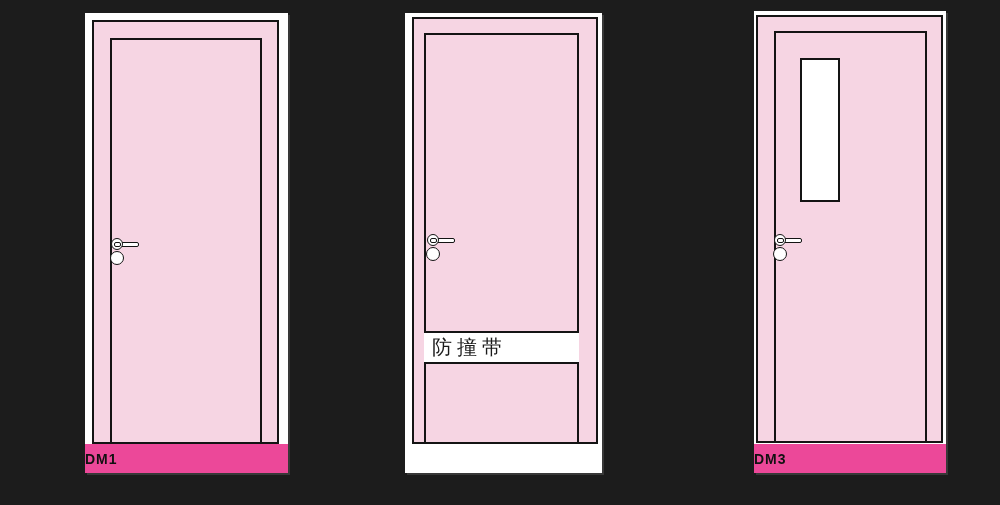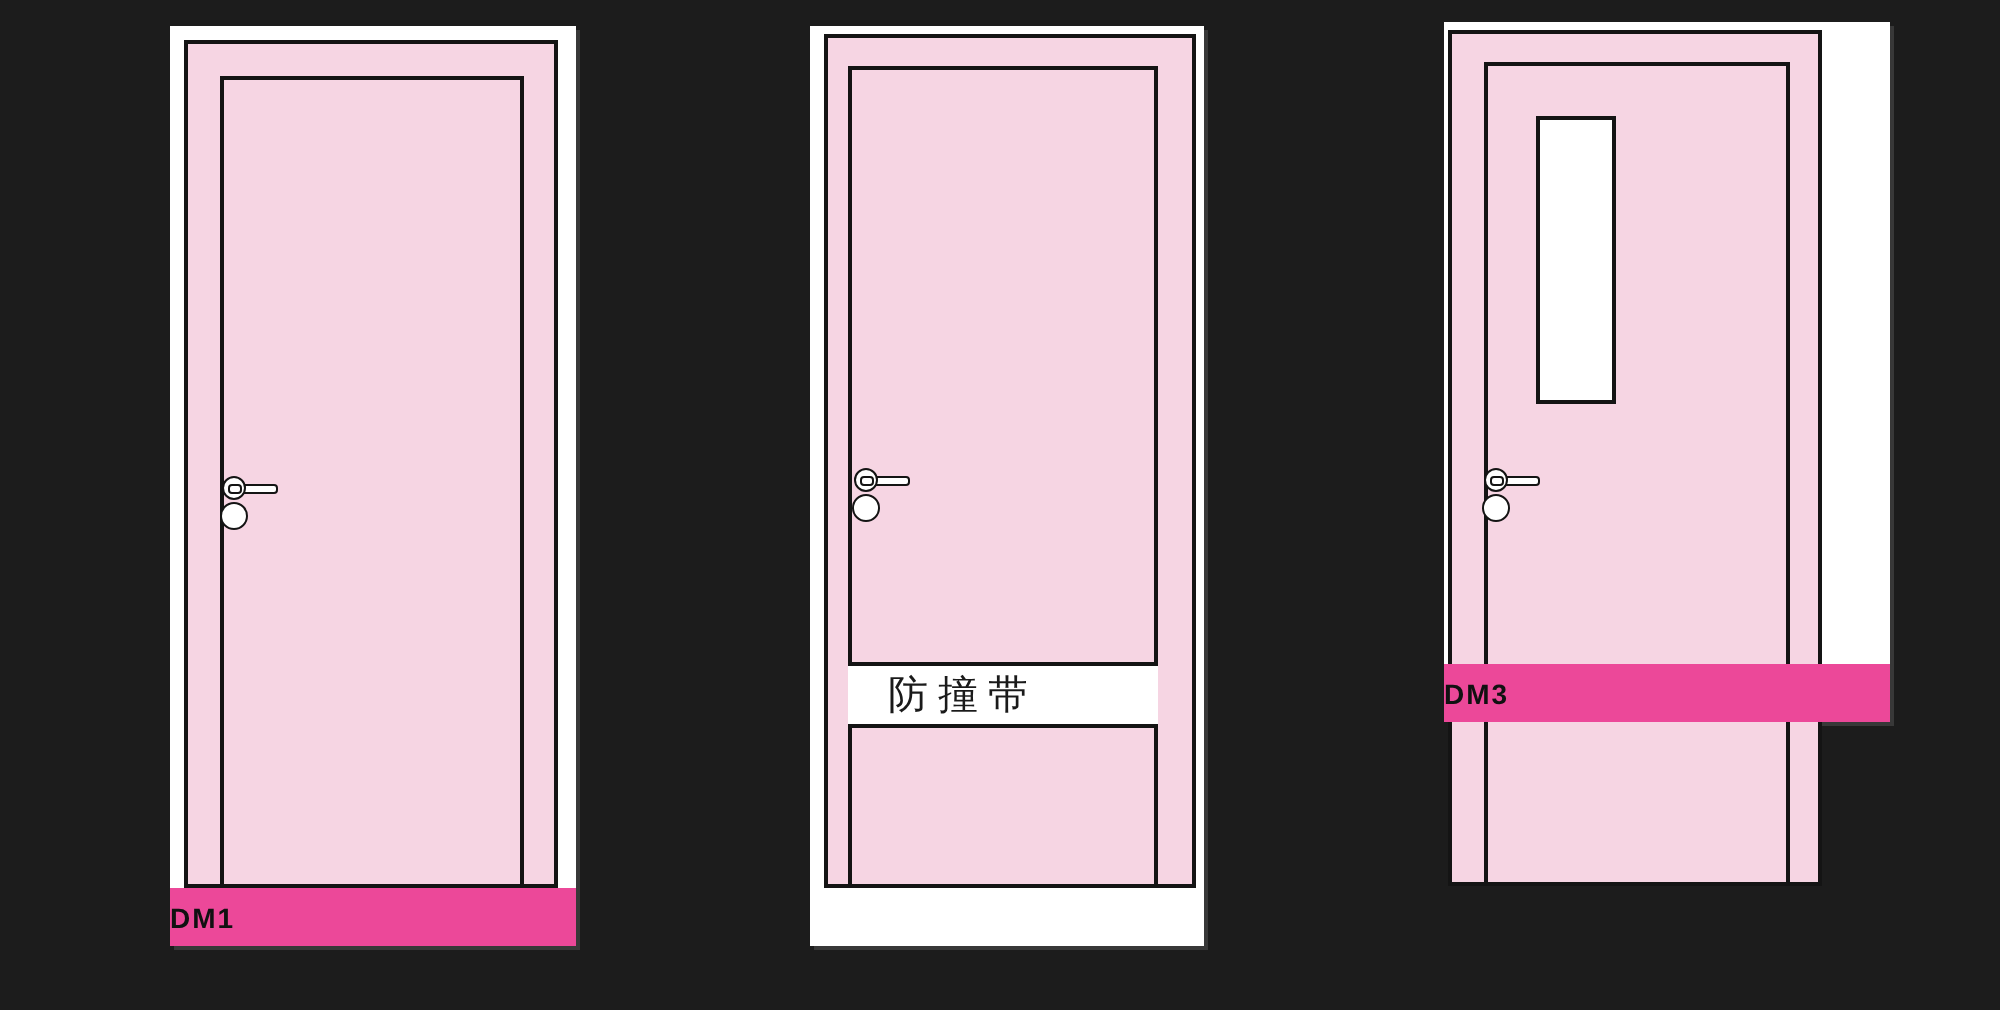--- a/index.html
+++ b/index.html
@@ -3,21 +3,21 @@
 <meta charset="utf-8">
 <style>
   html,body{margin:0;padding:0;background:#1c1c1c;}
   .stage{
     position:relative;width:1000px;height:505px;background:#1c1c1c;overflow:hidden;
     font-family:"Liberation Sans",sans-serif;
   }
   .door-unit{position:absolute;background:#ffffff;box-shadow:2px 2px 0 rgba(130,130,130,0.28);}
   #d1{left:85px;top:13px;width:203px;height:460px;}
   #d2{left:405px;top:13px;width:197px;height:460px;}
-  #d3{left:722px;top:11px;width:192px;height:350px;padding-left:31px;}
+  #d3{left:754px;top:11px;width:192px;height:462px;}
 
   .frame{position:absolute;background:#f6d5e3;border:2px solid #141414;box-sizing:border-box;}
   #d1 .frame{left:7px;top:7px;width:187px;height:424px;}
   #d2 .frame{left:7px;top:4px;width:186px;height:427px;}
   #d3 .frame{left:2px;top:4px;width:187px;height:428px;}
 
   .leaf{position:absolute;background:#f6d5e3;border:2px solid #141414;box-sizing:border-box;}
   #d1 .leaf{left:25px;top:25px;width:152px;height:406px;}
   #d2 .leaf{left:19px;top:20px;width:155px;height:411px;}
   #d3 .leaf{left:20px;top:20px;width:153px;height:412px;}
@@ -31,21 +31,21 @@
     font-family:"Liberation Sans",sans-serif;
   }
 
   
   .band{
     position:absolute;left:19px;width:155px;top:318px;height:33px;background:#ffffff;
     border-top:2px solid #141414;border-bottom:2px solid #141414;box-sizing:border-box;
     display:flex;align-items:center;
   }
   .band span{
-    padding-left:20px;font-size:20px;color:#1a1a1a;letter-spacing:5px;
+    padding-left:8px;font-size:20px;color:#1a1a1a;letter-spacing:5px;
     font-family:"DejaVu Serif","Liberation Serif",serif;
   }
 
   
   .window{
     position:absolute;left:46px;top:47px;width:40px;height:144px;
     background:#ffffff;border:2px solid #141414;box-sizing:border-box;
   }
 
   

